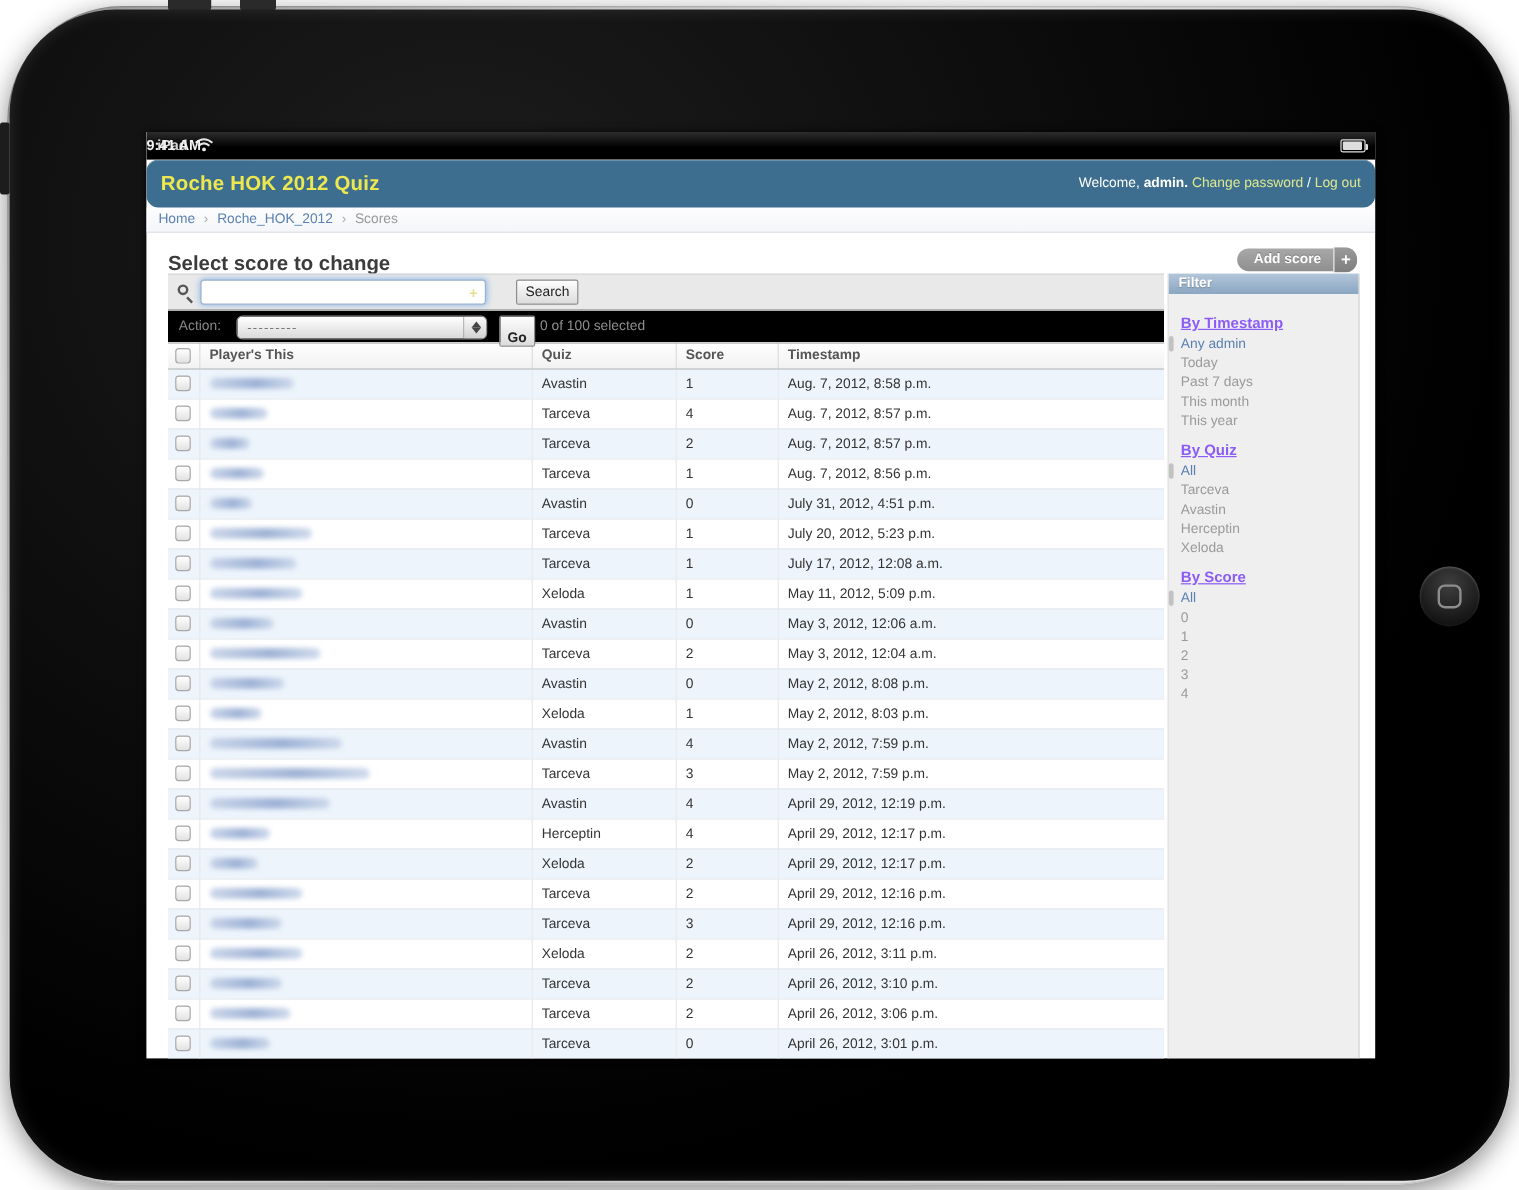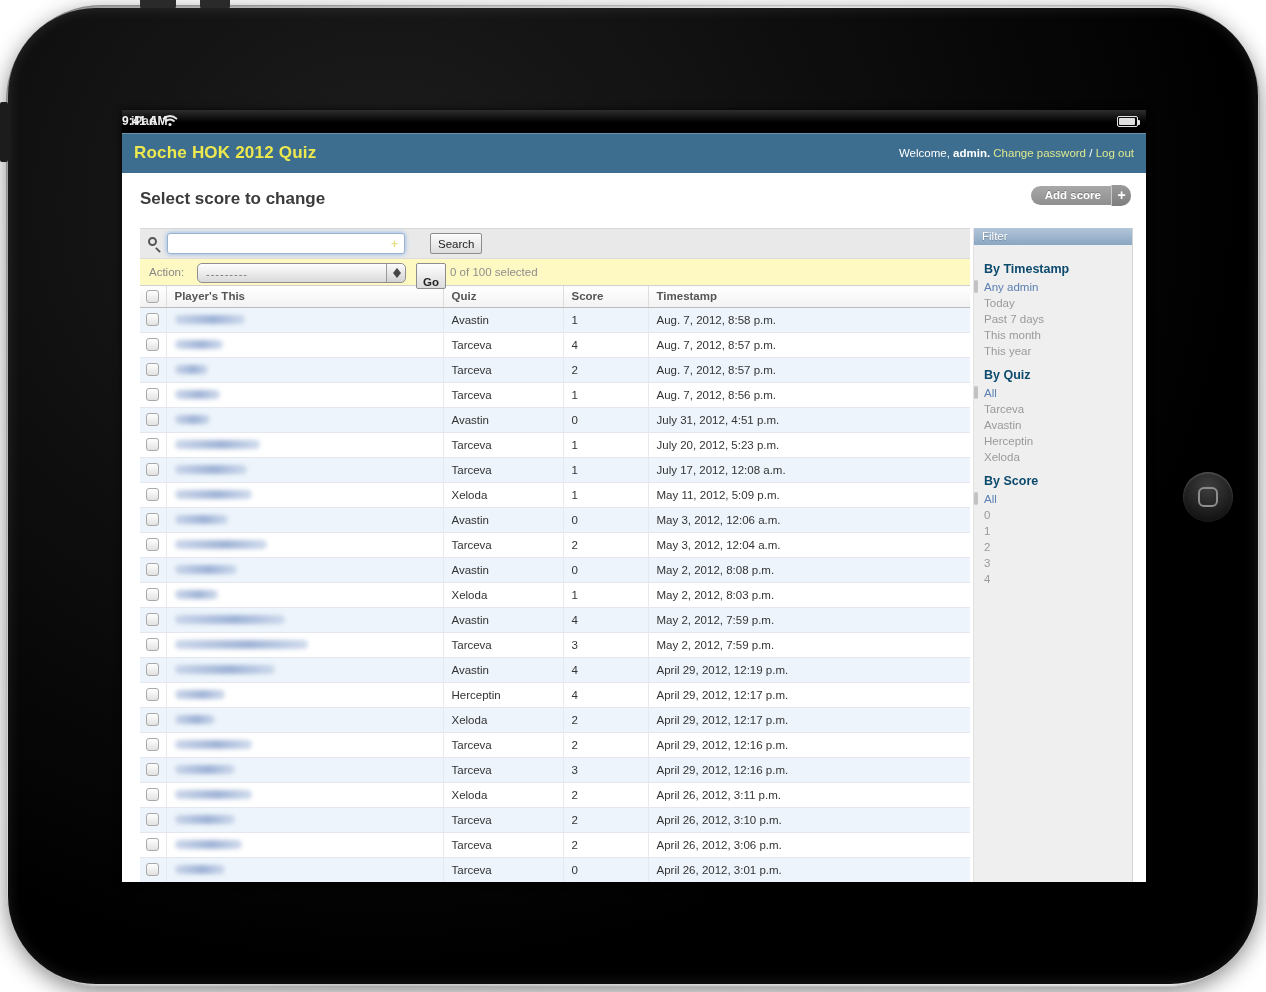--- a/index.html
+++ b/index.html
@@ -28,21 +28,21 @@
   
   .statusbar { position:relative; height:23px; background:linear-gradient(#2d2d2d,#000 55%); color:#d6d6d6; font-size:12px; }
   .statusbar .carrier { position:absolute; left:9px; top:4px; font-weight:bold; }
   .statusbar .wifi { position:absolute; left:40px; top:5px; }
   .statusbar .clock { position:absolute; left:0; right:0; top:4px; text-align:left; color:#f2f2f2; font-weight:bold; }
   .battery { position:absolute; right:8px; top:6px; width:21px; height:11px; border:1px solid #e0e0e0; border-radius:2px; }
   .battery .fill { position:absolute; left:1px; top:1px; bottom:1px; width:16px; background:#dedede; border-radius:1px; }
   .battery .nub { position:absolute; right:-3px; top:3px; width:2px; height:5px; background:#e0e0e0; border-radius:0 1px 1px 0; }
 
   
-  .admin-header { position:relative; height:40px; background:#3d6e8f; border-top:1px solid #6b91ab; }
+  .admin-header { position:relative; height:40px; background:#3d6e8f; border-top:1px solid #6b91ab;border-radius:10px; }
   .admin-header .brand { position:absolute; left:12px; top:9px; font-size:17px; font-weight:bold; color:#ede84e; letter-spacing:.2px; }
   .userlinks { position:absolute; right:12px; top:13px; font-size:11.5px; color:#fff; }
   .userlinks b { font-weight:bold; }
   .userlinks a { color:#dce890; text-decoration:none; }
 
   
   .breadcrumbs { height:21px; background:linear-gradient(#fdfdfe,#f4f6f9); border-bottom:1px solid #d9dde3; font-size:11.5px; color:#999; padding:4px 0 0 10px; }
   .breadcrumbs a { color:#5b80b2; text-decoration:none; }
   .breadcrumbs .sep { margin:0 4px; color:#aaa; }
 
@@ -54,21 +54,21 @@
   .add-btn .plus { background:linear-gradient(#9a9a9a,#7e7e7e); color:#fff; font-size:14px; font-weight:bold; width:20px; text-align:center; padding:2px 0 3px; border-left:1px solid #c9c9c9; border-radius:0 10px 10px 0; }
 
   
   .main-col { position:absolute; left:18px; top:118px; width:830px; }
   .search-row { position:relative; height:30px; background:#e9e9e9; border-top:1px solid #d8d8d8; }
   .mag { position:absolute; left:8px; top:8px; width:9px; height:9px; border:2px solid #555; border-radius:50%; }
   .mag::after { content:""; position:absolute; left:7px; top:8px; width:2px; height:6px; background:#555; transform:rotate(-45deg); }
   .search-input { position:absolute; left:27px; top:4px; width:238px; height:21px; border:1px solid #9ab2d0; border-radius:3px; background:#fff; box-shadow:0 0 5px #8cb5e8; font-size:12px; padding:0 16px 0 5px; }
   .caret-art { position:absolute; left:251px; top:8px; color:#e6df86; font-size:12px; font-weight:bold; }
   .search-btn { position:absolute; left:290px; top:4px; height:21px; font-size:11.5px; background:linear-gradient(#fdfdfd,#dcdcdc); border:1px solid #8d8d8d; border-radius:2px; padding:0 7px; color:#222; }
-  .action-row { position:relative; height:28px; background:#fef9c3; border-top:1px solid #dcdcdc; border-bottom:1px solid #cfcfcf; font-size:11.5px; color:#888; }
+  .action-row { position:relative; height:28px; background:#000000; border-top:1px solid #dcdcdc; border-bottom:1px solid #cfcfcf; font-size:11.5px; color:#888; }
   .action-lbl { position:absolute; left:9px; top:7px; }
   .action-select { position:absolute; left:57px; top:4px; width:209px; height:20px; border:1px solid #8f8f8f; border-radius:5px; background:linear-gradient(#fff,#d9d9d9); }
   .action-select .val { position:absolute; left:8px; top:4px; color:#777; font-size:11px; letter-spacing:1px; }
   .action-select .stepper { position:absolute; right:0; top:0; bottom:0; width:19px; border-left:1px solid #9a9a9a; border-radius:0 5px 5px 0; background:linear-gradient(#fbfbfb,#d2d2d2); }
   .action-select .up { position:absolute; left:6px; top:4px; width:0; height:0; border-left:4px solid transparent; border-right:4px solid transparent; border-bottom:5px solid #444; }
   .action-select .down { position:absolute; left:6px; bottom:4px; width:0; height:0; border-left:4px solid transparent; border-right:4px solid transparent; border-top:5px solid #444; }
   .go-btn { position:absolute; left:276px; top:4px; height:20px; font-size:11.5px; font-weight:bold; background:linear-gradient(#fdfdfd,#dcdcdc); border:1px solid #8d8d8d; border-radius:2px; padding:12px 6px; color:#222; }
   .sel-status { position:absolute; left:310px; top:7px; color:#8e8e8e; }
 
   
@@ -80,23 +80,23 @@
   .col-cb { width:26px; }
   .col-name { width:277px; }
   .col-quiz { width:120px; }
   .col-score { width:85px; }
   .col-ts { width:322px; }
   .cbx { width:13px; height:13px; border:1px solid #a9a9a9; border-radius:3px; background:linear-gradient(#fff,#e2e2e2); margin-left:-2px; }
   .name-blur { height:9px; border-radius:5px; background:linear-gradient(90deg,#c3d0e6,#8fa6cf 55%,#c9d6ea); filter:blur(2px); opacity:.85; }
 
   
   .filter-panel { position:absolute; left:851px; top:118px; width:160px; height:654px; background:#efefef; border-left:1px solid #e2e2e2; border-right:1px solid #d4d4d4; }
-  .filter-hd { height:17px; background:linear-gradient(#b3c6da,#8aa6c1); color:#fff; font-size:11.5px; font-weight:normal; padding:2px 0 0 8px; text-shadow:0 1px 1px rgba(0,0,0,.25); }
+  .filter-hd { height:17px; background:linear-gradient(#b3c6da,#8aa6c1); color:#fff; font-size:11.5px; font-weight:bold; padding:2px 0 0 8px; text-shadow:0 1px 1px rgba(0,0,0,.25); }
   .filter-body { padding:8px 0 0 10px; }
-  .filter-body h3 { font-size:12.5px; color:#0c4a6e; margin:9px 0 3px; }
+  .filter-body h3 { font-size:12.5px; color:#8b5cf6; margin:9px 0 3px;text-decoration:underline; }
   .filter-body ul { list-style:none; }
   .filter-body li { position:relative; font-size:11.5px; line-height:16px; }
   .filter-body a { text-decoration:none; color:#9a9a9a; }
   .filter-body li.sel a { color:#5b80b2; }
   .filter-body li.sel::before { content:""; position:absolute; left:-10px; top:1px; width:4px; height:13px; background:#c2c2c2; border-radius:2px; }
 </style>
 </head>
 <body>
 
 <div class="stage">
@@ -131,20 +131,27 @@
       <div class="brand">Roche HOK 2012 Quiz</div>
       <div class="userlinks">
         <span>Welcome,</span>
         <b>admin.</b>
         <a href="#">Change password</a>
         <span>/</span>
         <a href="#">Log out</a>
       </div>
     </div>
 
+    <div class="breadcrumbs">
+      <a href="#">Home</a>
+      <span class="sep">›</span>
+      <a href="#">Roche_HOK_2012</a>
+      <span class="sep">›</span>
+      <span>Scores</span>
+    </div>
 
     <div class="page-head">
       <h1 class="page-title">Select score to change</h1>
       <div class="add-btn">
         <span class="lbl">Add score</span>
         <span class="plus">+</span>
       </div>
     </div>
 
     <div class="main-col">

